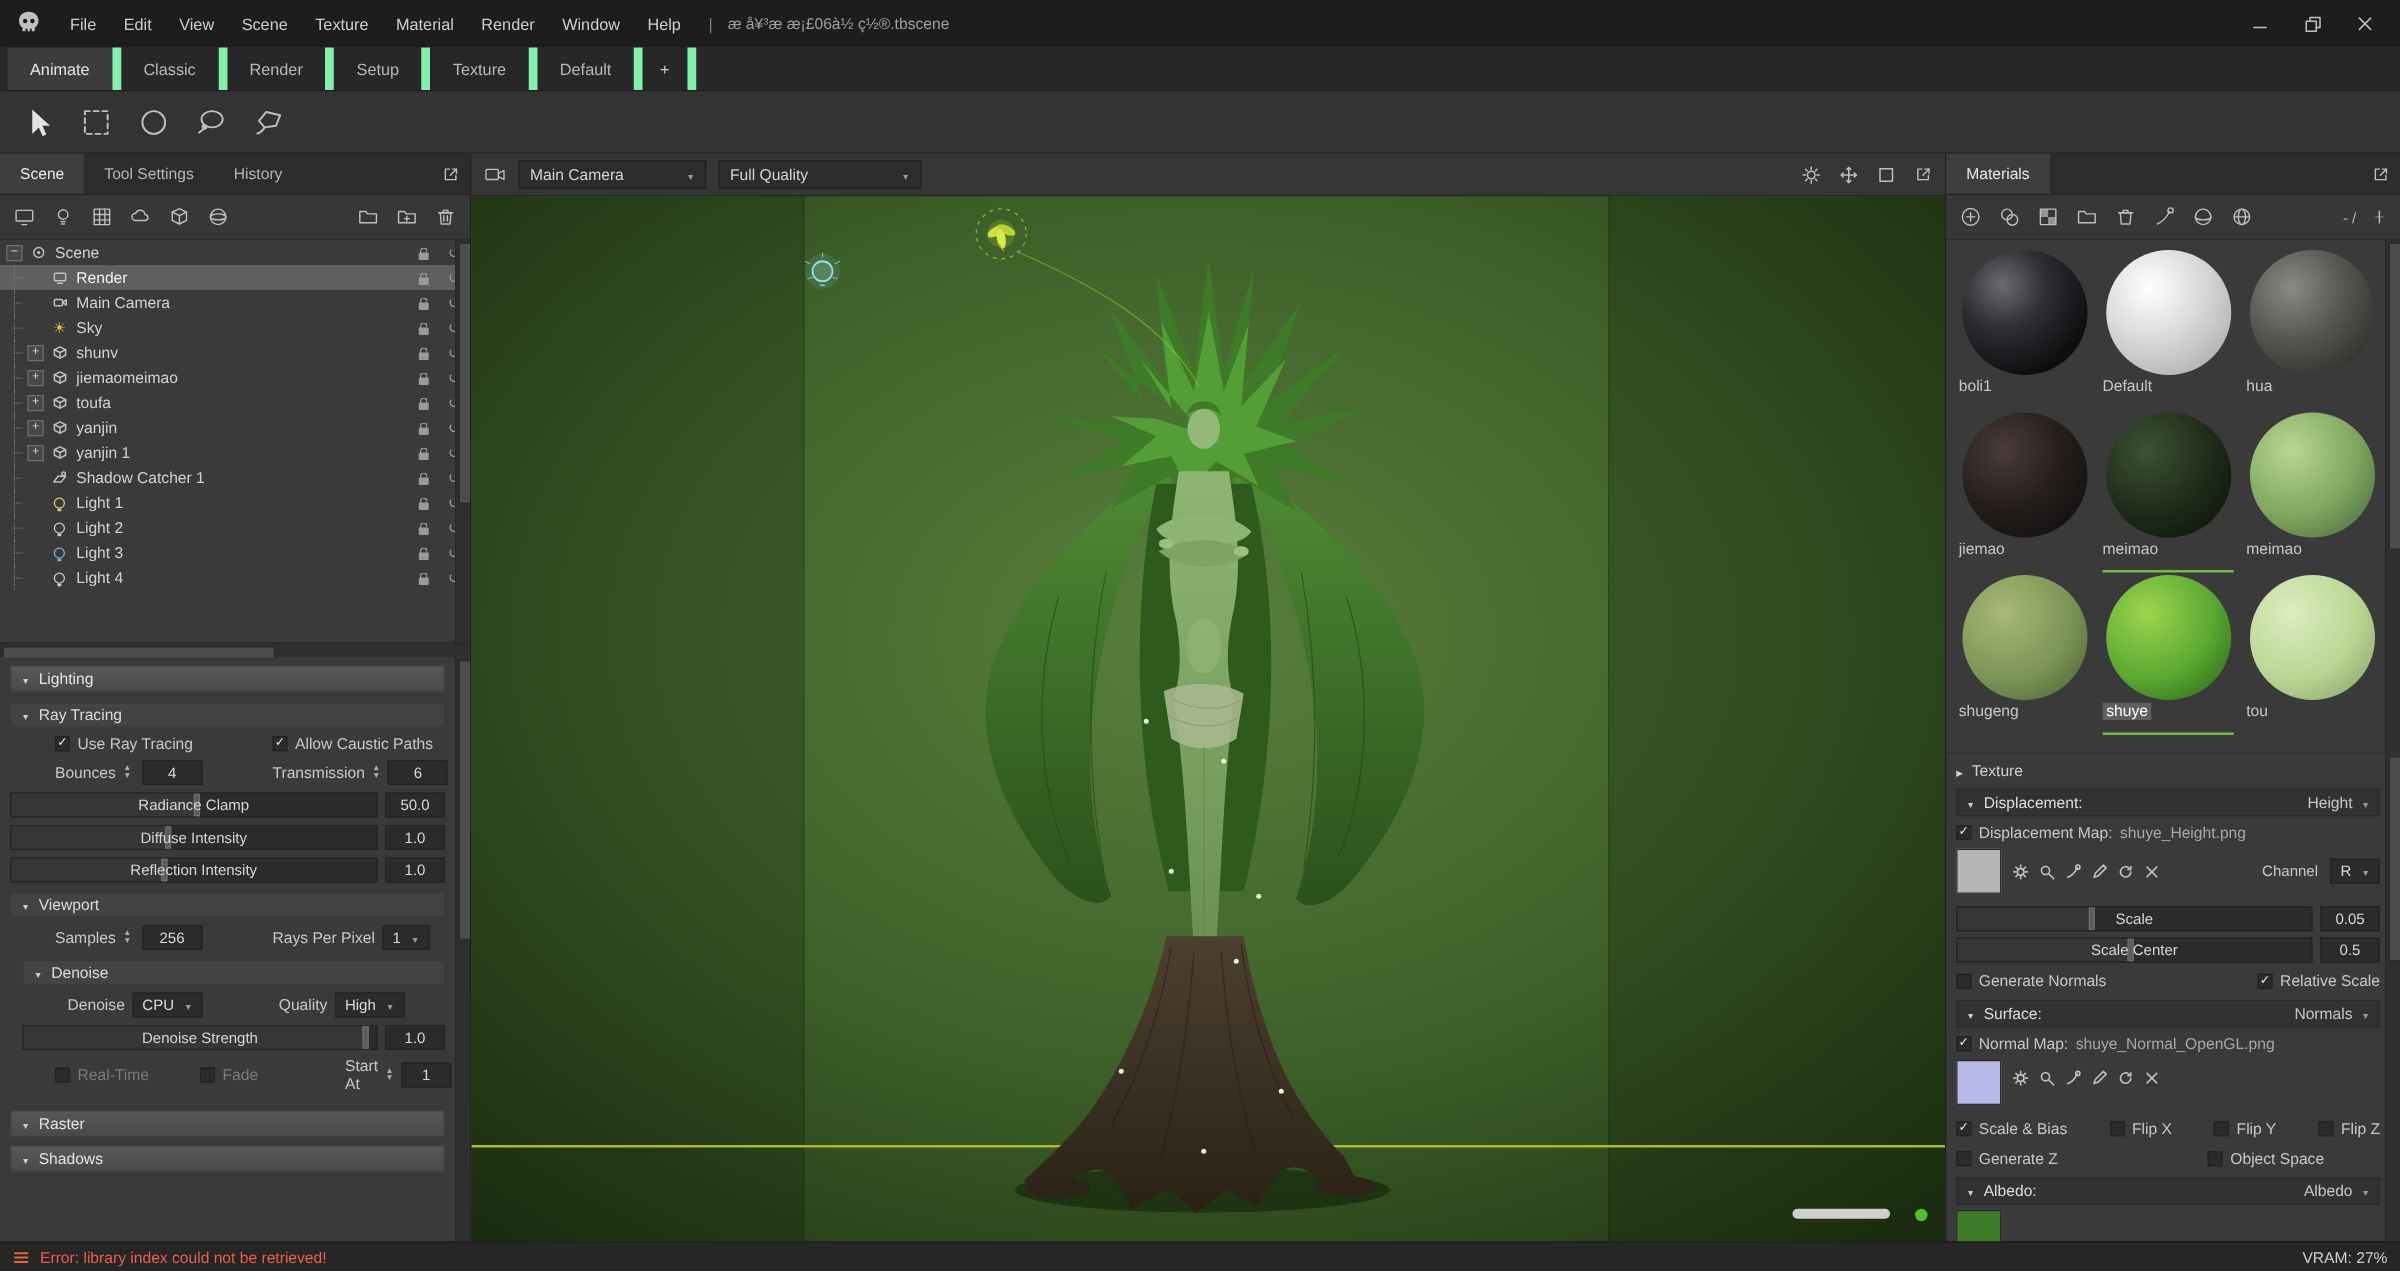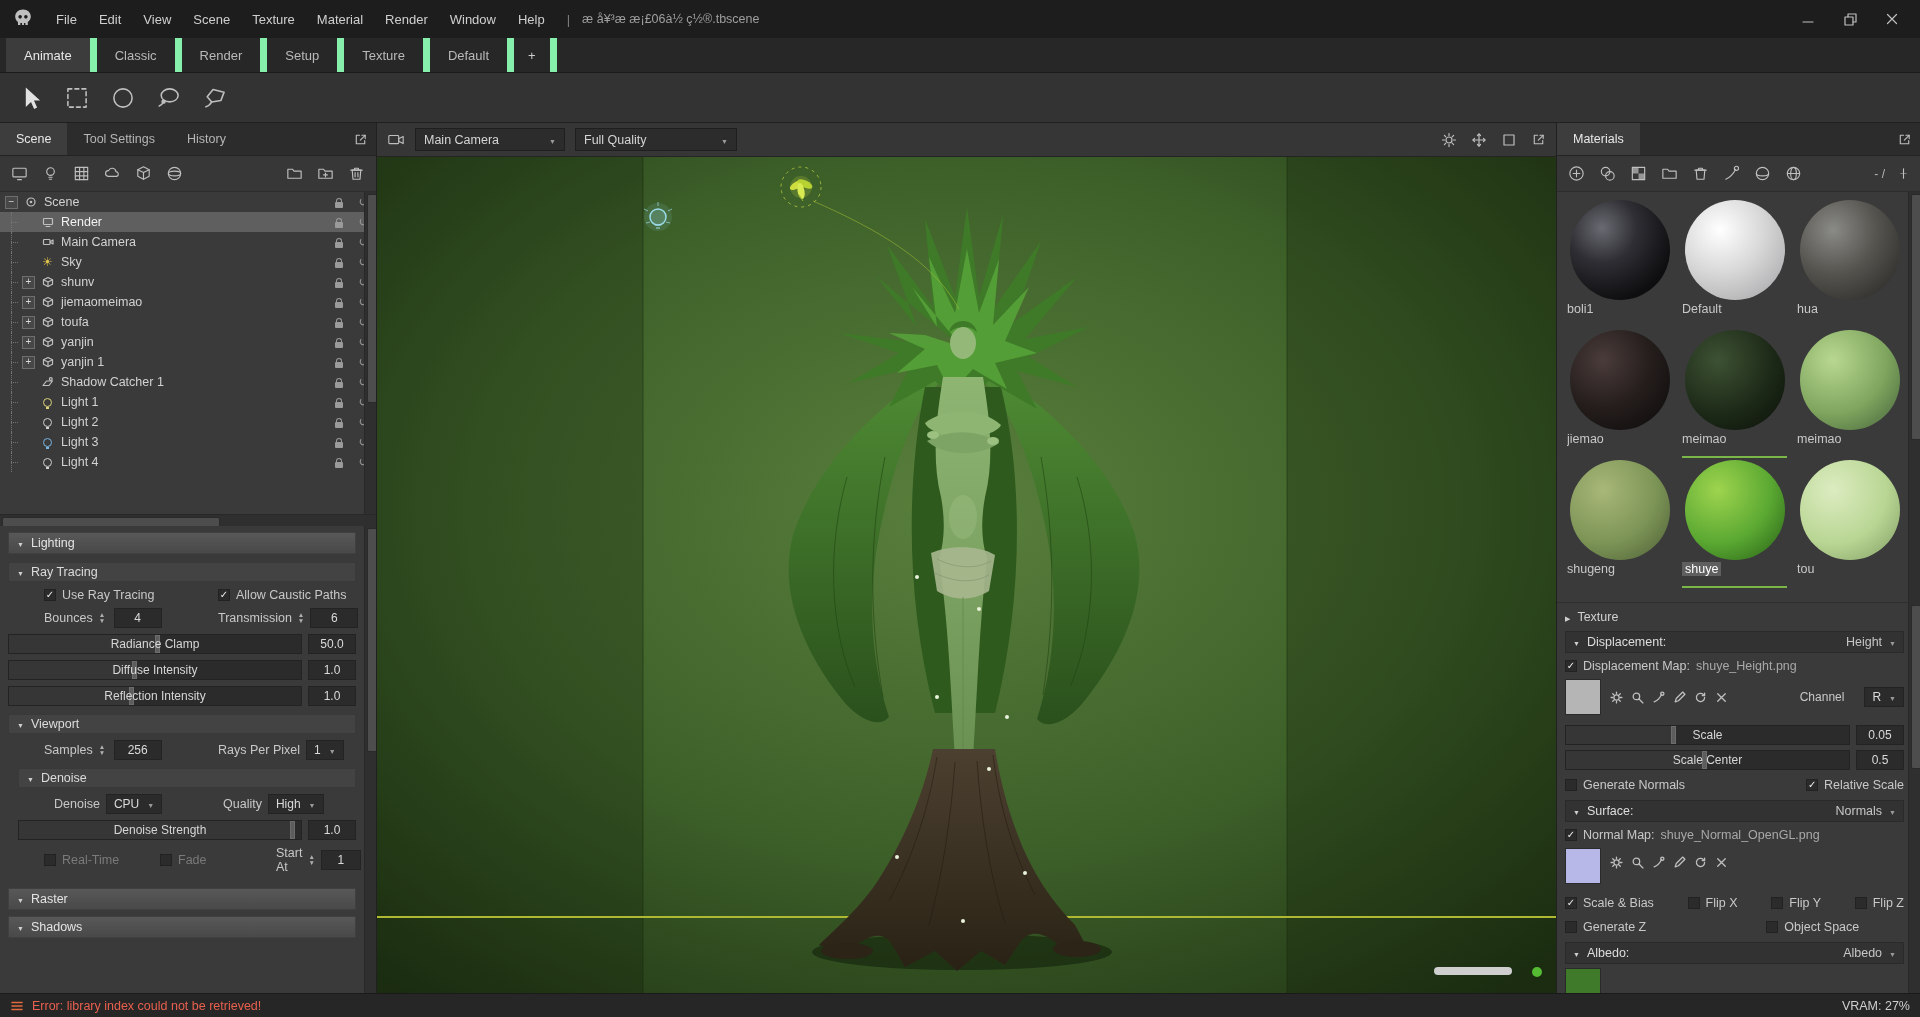--- a/index.html
+++ b/index.html
@@ -921,21 +921,21 @@
                 <svg viewBox="0 0 12 12" width="13" height="13">
                   <path d="M9.8 6A3.8 3.8 0 1 1 8.6 3.2"></path>
                   <path d="M9.8 2v2.2H7.6"></path>
                 </svg>
               </span>
             <span class="ic">
                 <svg viewBox="0 0 12 12" width="13" height="13">
                   <path d="M2.5 2.5l7 7M9.5 2.5l-7 7"></path>
                 </svg>
               </span>
-            <span style="margin-left:auto;display:flex;align-items:center;gap:20px">
+            <span style="margin-left:auto;display:flex;align-items:center;gap:10px">
               <span style="font-size:12px">Channel</span>
               <span class="dd">
                   <span>R</span>
                   <span class="car"></span>
                 </span>
             </span>
           </div>
         </div>
         <div class="sliderrow" style="margin:5px 0">
           <div class="slider">

